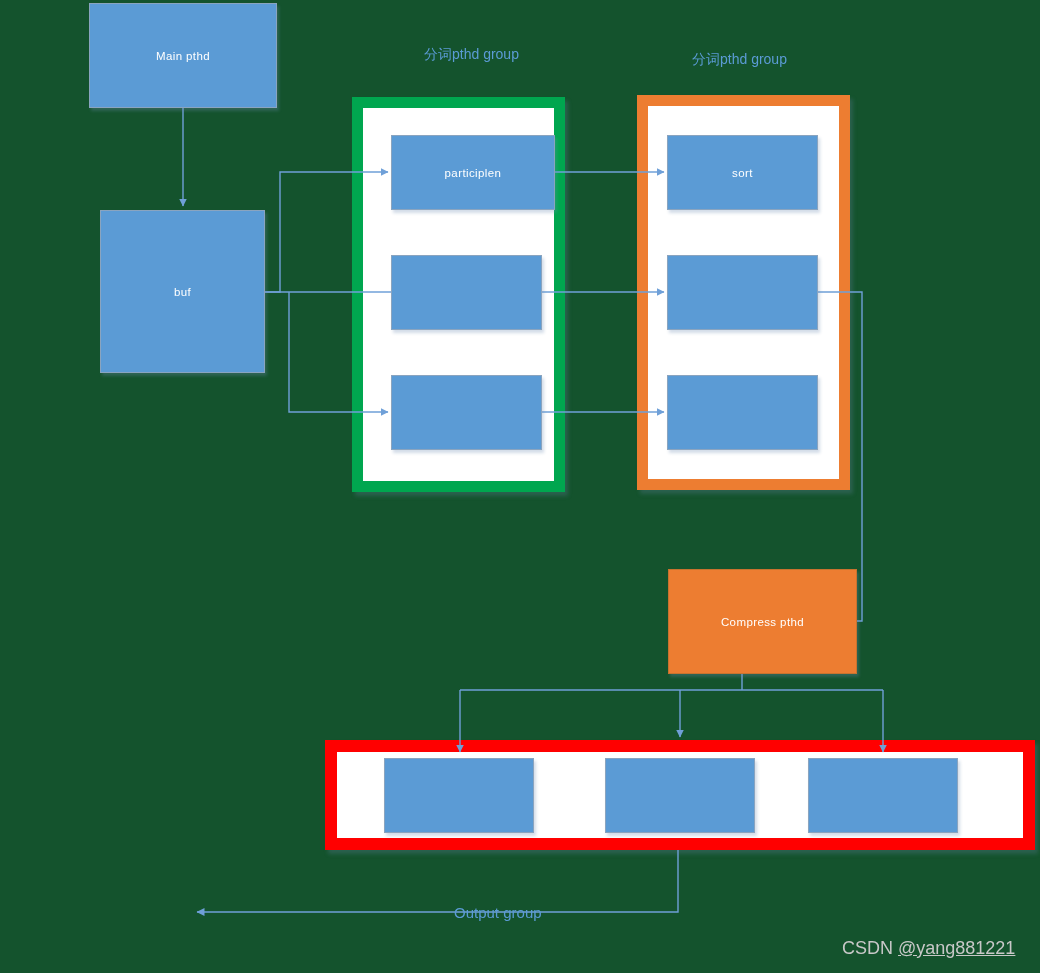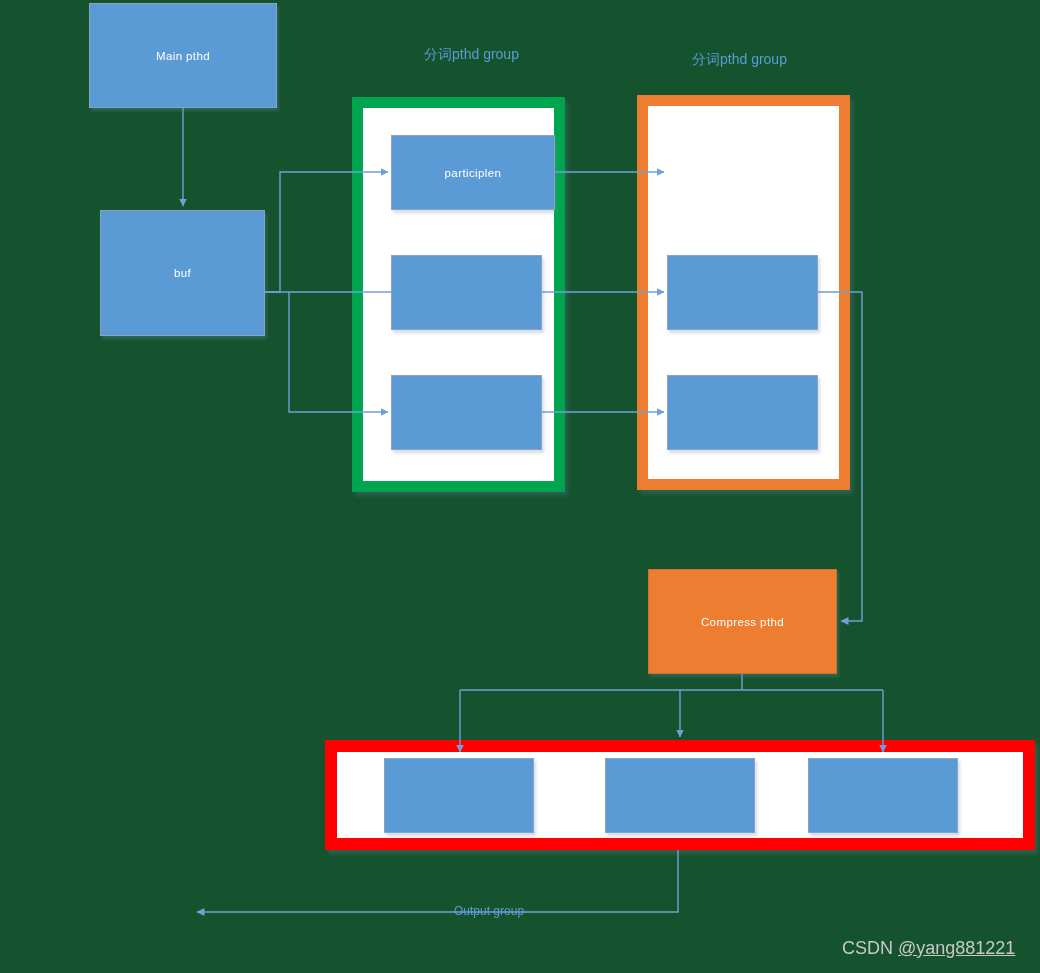--- a/index.html
+++ b/index.html
@@ -26,20 +26,21 @@
     align-items: center;
     justify-content: center;
     color: #ffffff;
     font-size: 11.5px;
     letter-spacing: 0.4px;
     box-sizing: border-box;
   }
   .node.orange {
     background: var(--node-orange, #ED7D31);
     border-color: #c8732f;
+    margin-left: 20px;
   }
   .node.ellipse {
     border-radius: 50%;
     font-size: 11px;
   }
   
   .group {
     position: absolute;
     background: #ffffff;
     box-sizing: border-box;
@@ -51,21 +52,21 @@
   .group.red    { border: 12px solid var(--group-red, #FF0000); }
   
   .flow-label {
     position: absolute;
     color: var(--label-blue, #5B9BD5);
     font-size: 14px;
     white-space: nowrap;
     z-index: 4;
     margin-left: 24px;
   }
-  .flow-label.small { font-size: 12px; }
+  .flow-label.small { font-size: 15px; }
   
   .connector-layer {
     position: absolute;
     left: 0; top: 0;
     width: 1040px;
     height: 973px;
     z-index: 2;
     pointer-events: none;
   }
   .connector {
@@ -82,21 +83,21 @@
     left: 842px;
     top: 938px;
     font-size: 18px;
     color: var(--watermark-gray, #C8C8C8);
     z-index: 4;
     white-space: nowrap;
   }
   .watermark .handle { text-decoration: underline; }
   
   .n-main      { left: 89px;  top: 3px;   width: 188px; height: 105px; }
-  .n-buf       { left: 100px; top: 210px; width: 165px; height: 126px; }
+  .n-buf       { left: 100px; top: 210px; width: 165px; height: 163px; }
   .g-green     { left: 352px; top: 97px;  width: 213px; height: 395px; }
   .g-orange    { left: 637px; top: 95px;  width: 213px; height: 395px; }
   .w-p1        { left: 391px; top: 135px; width: 164px; height: 75px; }
   .w-p2        { left: 391px; top: 255px; width: 151px; height: 75px; }
   .w-p3        { left: 391px; top: 375px; width: 151px; height: 75px; }
   .w-s1        { left: 667px; top: 135px; width: 151px; height: 75px; }
   .w-s2        { left: 667px; top: 255px; width: 151px; height: 75px; }
   .w-s3        { left: 667px; top: 375px; width: 151px; height: 75px; }
   .n-compress  { left: 648px; top: 569px; width: 189px; height: 105px; }
   .g-red       { left: 325px; top: 740px; width: 710px; height: 110px; }
@@ -153,20 +154,23 @@
   <div class="node n-buf">
     <span>buf</span>
   </div>
 
   <div class="node w-p1">
     <span>participlen</span>
   </div>
   <div class="node w-p2"></div>
   <div class="node w-p3"></div>
 
+  <div class="node w-s1">
+    <span>sort</span>
+  </div>
   <div class="node w-s2"></div>
   <div class="node w-s3"></div>
 
   <div class="node orange n-compress">
     <span>Compress pthd</span>
   </div>
 
   <div class="node w-o1"></div>
   <div class="node w-o2"></div>
   <div class="node w-o3"></div>

